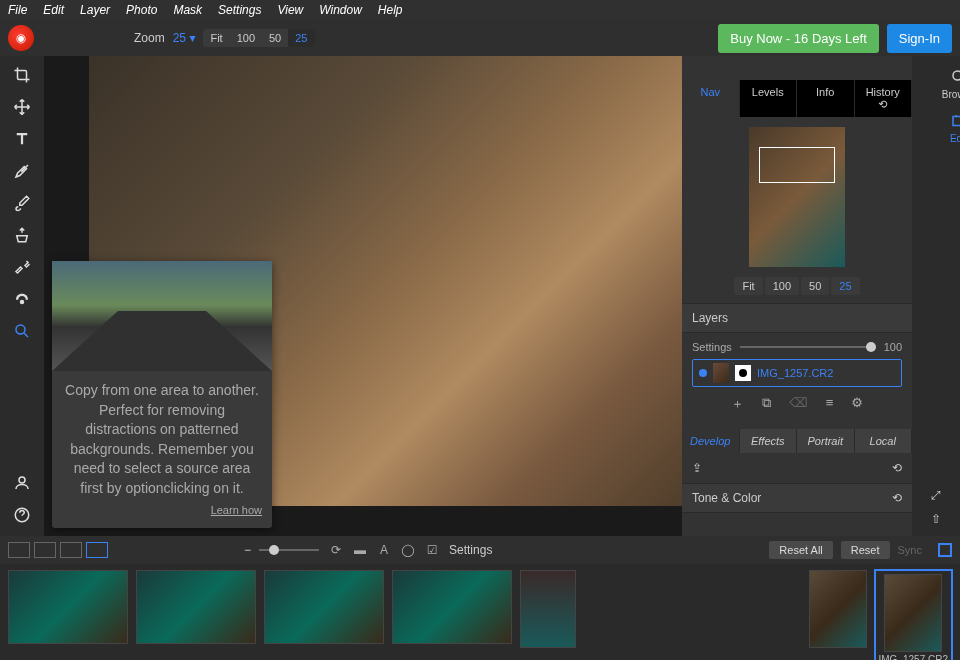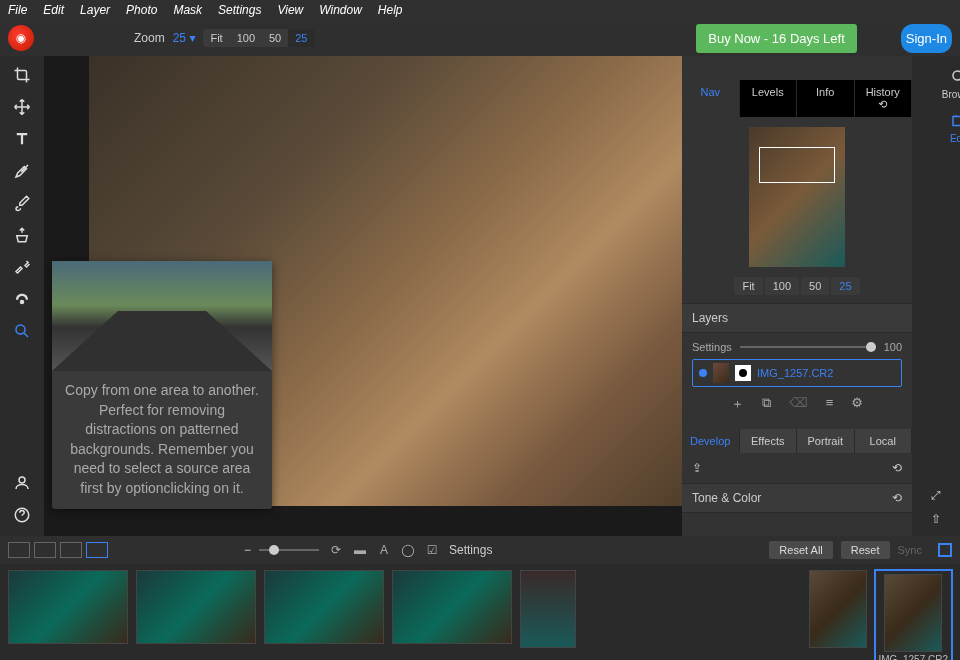--- a/index.html
+++ b/index.html
@@ -7,21 +7,21 @@
 .menubar { background: #303030; display: flex; padding: 2px 8px; height: 20px; align-items: center; gap: 16px; }
 .menubar span { cursor: pointer; font-size: 12px; color: #ffffff; font-style: italic; }
 .topbar { display: flex; align-items: center; height: 36px; background: #2f2f2f; padding: 0 8px; gap: 8px; }
 .logo { width: 26px; height: 26px; border-radius: 50%; background: radial-gradient(circle at 40% 40%, #ff3b30, #c41a00); display: flex; align-items: center; justify-content: center; color: #fff; font-size: 12px; }
 .zoom-group { display: flex; align-items: center; gap: 8px; margin-left: 92px; }
 .zoom-seg { display: flex; background: #3a3a3a; border-radius: 3px; overflow: hidden; }
 .zoom-seg span { padding: 3px 7px; font-size: 11px; color: #ccc; cursor: pointer; }
 .zoom-seg span.active { background: #2b2b2b; color: #3b82f6; }
 .spacer { flex: 1; }
 .btn-green { background: #5cb85c; color: #fff; padding: 7px 12px; border-radius: 3px; font-size: 13px; cursor: pointer; }
-.btn-blue { background: #1e88e5; color: #fff; padding: 7px 5px; border-radius: 12px; font-size: 13px; cursor: pointer; margin-left: 36px; }
+.btn-blue { background: #1e88e5; color: #fff; padding: 7px 12px; border-radius: 3px; font-size: 13px; cursor: pointer; }
 .main { display: flex; height: 480px; }
 .toolbar-left { width: 44px; background: #2b2b2b; display: flex; flex-direction: column; align-items: center; padding-top: 6px; gap: 6px; }
 .toolbar-left .tool { width: 28px; height: 26px; display: flex; align-items: center; justify-content: center; color: #ddd; cursor: pointer; border-radius: 2px; }
 .toolbar-left .tool.active { color: #3b82f6; }
 .toolbar-left .bottom-tools { margin-top: auto; margin-bottom: 8px; display: flex; flex-direction: column; gap: 6px; }
 .canvas-area { flex: 1; position: relative; background: #1a1a1a; overflow: hidden; }
 .canvas-img { position: absolute; left: 45px; top: 0; width: 620px; height: 450px; background: linear-gradient(135deg, #3a3228 0%, #5a4a38 30%, #8a6a48 50%, #b08a60 65%, #7a5a40 80%, #4a3a28 100%); }
 .tooltip-card { position: absolute; left: 8px; top: 205px; width: 220px; background: #3a3a3a; border-radius: 3px; box-shadow: 0 2px 10px rgba(0,0,0,.5); z-index: 10; }
 .tooltip-img { width: 100%; height: 110px; background: linear-gradient(180deg, #4a6a7a 0%, #6a8a5a 40%, #333 60%, #555 100%); position: relative; }
 .tooltip-road { position: absolute; bottom: 0; left: 0; right: 0; height: 60px; background: #303030; clip-path: polygon(30% 0%, 70% 0%, 100% 100%, 0% 100%); }
@@ -45,21 +45,21 @@
 .slider { flex: 1; height: 2px; background: #666; position: relative; }
 .slider-knob { position: absolute; right: 0; top: -4px; width: 10px; height: 10px; border-radius: 50%; background: #ccc; }
 .layer-row { display: flex; align-items: center; gap: 6px; border: 1px solid #3b82f6; padding: 3px 6px; margin-top: 6px; border-radius: 2px; }
 .layer-dot { width: 8px; height: 8px; border-radius: 50%; background: #3b82f6; }
 .layer-thumb { width: 16px; height: 20px; background: linear-gradient(135deg, #6a4a3a, #3a2a1a); }
 .layer-mask { width: 16px; height: 16px; background: #fff; display: flex; align-items: center; justify-content: center; }
 .layer-mask span { width: 8px; height: 8px; border-radius: 50%; background: #000; }
 .layer-name { color: #3b82f6; font-size: 11px; }
 .layer-ops { display: flex; justify-content: center; gap: 18px; padding: 8px 0; color: #aaa; }
 .layer-ops span { cursor: pointer; font-size: 13px; }
-.dev-tabs { display: flex; }
+.dev-tabs { display: flex; font-style: italic; }
 .dev-tabs span { flex: 1; padding: 6px; text-align: center; font-size: 11px; background: #3f3f3f; cursor: pointer; border-right: 1px solid #2a2a2a; }
 .dev-tabs span.active { color: #3b82f6; background: #333; }
 .preset-row { display: flex; align-items: center; padding: 8px 10px; color: #ccc; }
 .preset-row .pspace { flex: 1; }
 .sidebar-far { width: 48px; background: #2b2b2b; display: flex; flex-direction: column; align-items: center; padding-top: 8px; gap: 4px; }
 .sidebar-far .item { display: flex; flex-direction: column; align-items: center; gap: 3px; padding: 4px; cursor: pointer; font-size: 10px; color: #ccc; margin-left: 45px; }
 .sidebar-far .item.active { color: #3b82f6; }
 .sidebar-far .bottom { margin-top: auto; margin-bottom: 10px; display: flex; flex-direction: column; gap: 10px; color: #ccc; }
 .bottombar { display: flex; align-items: center; height: 28px; padding: 0 8px; gap: 8px; background: #2f2f2f; }
 .view-icons { display: flex; gap: 4px; }
@@ -178,20 +178,21 @@
   </div>
 
   <div class="canvas-area">
     <div class="canvas-img"></div>
     <div class="tooltip-card">
       <div class="tooltip-img">
           <div class="tooltip-road"></div>
         </div>
       <div class="tooltip-body">
         <div class="tooltip-desc">Copy from one area to another. Perfect for removing distractions on patterned backgrounds. Remember you need to select a source area first by optionclicking on it.</div>
+        <span class="tooltip-link">Learn how</span>
       </div>
     </div>
   </div>
 
   <div class="right-panel">
     <div class="tabs">
       <span class="active">Nav</span>
       <span>Levels</span>
       <span>Info</span>
       <span>History ⟲</span>

